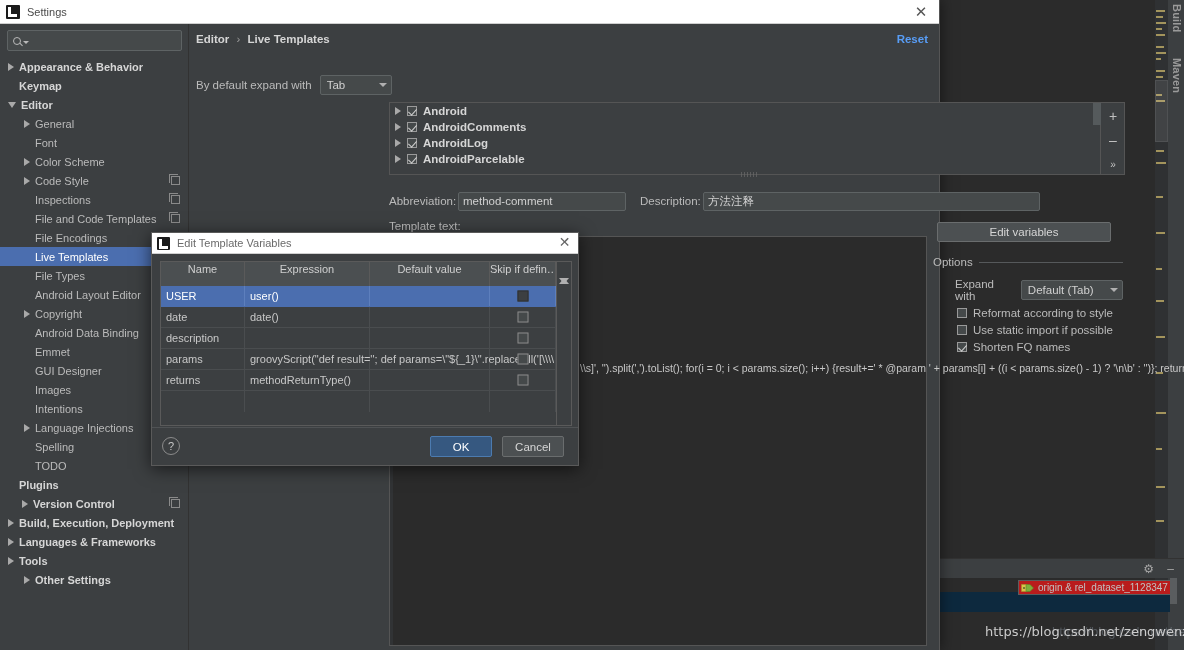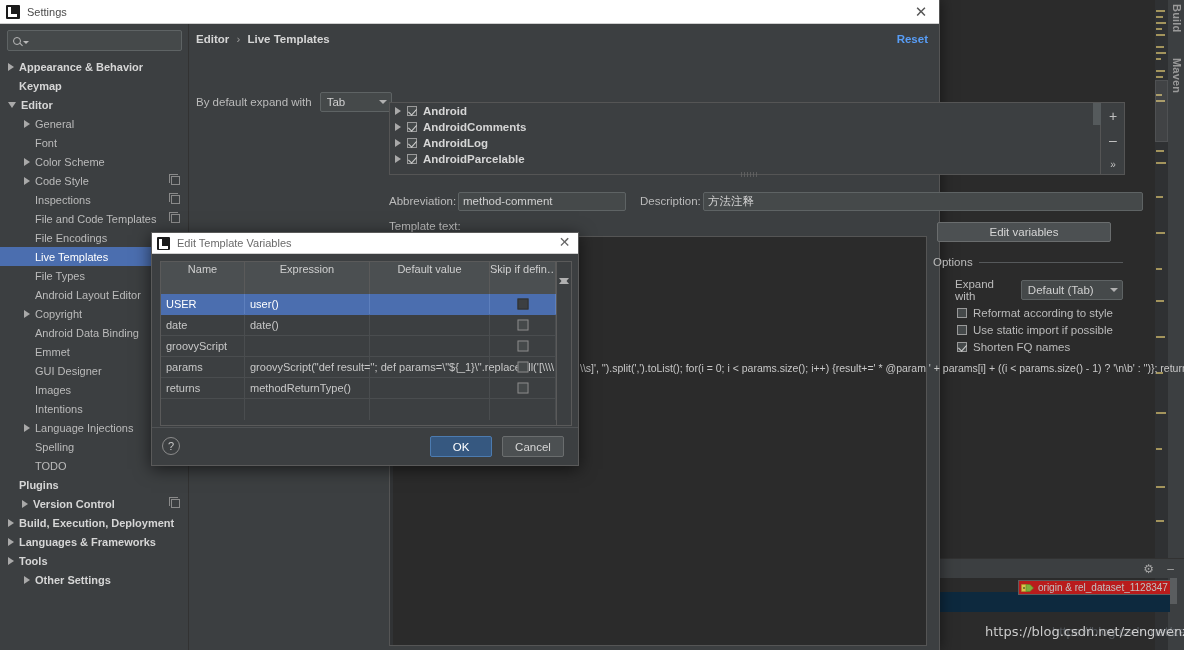--- a/index.html
+++ b/index.html
@@ -173,21 +173,21 @@
   .breadcrumb {
     position: absolute; left: 7px; top: 9px;
     font-size: 11.5px; font-weight: bold; color: #d6d6d6;
   }
   .breadcrumb .sep { color: #9a9a9a; font-weight: normal; margin: 0 4px; }
   .reset-link {
     position: absolute; right: 11px; top: 9px;
     font-size: 11.5px; color: #589df6; cursor: pointer; font-weight: bold;
   }
   .expand-row {
-    position: absolute; left: 7px; top: 68px; display: flex; align-items: center;
+    position: absolute; left: 7px; top: 51px; display: flex; align-items: center;
   }
   .expand-row .lbl { font-size: 11.5px; color: #bbbbbb; margin-right: 8px; }
   .combo {
     height: 20px; min-width: 72px; background: #45494a;
     border: 1px solid #5e6364; border-radius: 2px;
     display: flex; align-items: center; justify-content: space-between;
     padding: 0 4px 0 6px; font-size: 11.5px; color: #d0d0d0; cursor: pointer;
   }
   .combo .cv { white-space: nowrap; }
   .caret {
@@ -281,21 +281,21 @@
   .etv-title .t { font-size: 11px; color: #6a6a6a; margin-left: 7px; }
   .etv-close {
     position: absolute; right: 6px; top: 2px; width: 15px; height: 15px;
     text-align: center; font-size: 14px; line-height: 15px; color: #666; cursor: pointer;
   }
   .etv-table-wrap {
     position: absolute; left: 8px; top: 28px; width: 412px; height: 165px;
     border: 1px solid #5a5a5a; background: #3c3f41; display: flex;
   }
   .etv-table { width: 395px; }
-  .etv-head { display: flex; height: 32px; background: #4b4f51; }
+  .etv-head { display: flex; height: 24px; background: #4b4f51; }
   .etv-head div {
     font-size: 11px; color: #cfcfcf; text-align: center; line-height: 15px;
     border-right: 1px solid #5a5a5a; overflow: hidden; white-space: nowrap;
   }
   .etv-row { display: flex; height: 21px; border-bottom: 1px solid #4a4d4f; }
   .etv-row > div {
     font-size: 11px; color: #c8c8c8; line-height: 20px;
     border-right: 1px solid #4a4d4f; padding-left: 5px;
     overflow: hidden; white-space: nowrap;
   }
@@ -600,21 +600,21 @@
           <span class="side-btn" style="top:2px;">+</span>
           <span class="side-btn" style="top:26px;">–</span>
           <span class="side-btn" style="top:50px;font-size:10px;">»</span>
         </div>
         <div class="resize-dots"></div>
 
         <div class="field-row">
           <span class="flabel" style="position:absolute;left:0;top:3px;">Abbreviation:</span>
           <span class="tinput" style="position:absolute;left:69px;top:0;width:168px;display:block;">method-comment</span>
           <span class="flabel" style="position:absolute;left:251px;top:3px;">Description:</span>
-          <span class="tinput" style="position:absolute;left:314px;top:0;width:440px;display:block;">方法注释</span>
+          <span class="tinput" style="position:absolute;left:314px;top:0;width:337px;display:block;">方法注释</span>
         </div>
 
         <div class="tt-label">Template text:</div>
         <div class="tpl-text">
           <div class="gutter"></div>
           <div class="ln">/**</div>
         </div>
 
         <div class="edit-vars-btn">Edit variables</div>
 
@@ -678,21 +678,21 @@
             </div>
             <div class="etv-row">
               <div class="c-name">date</div>
               <div class="c-expr">date()</div>
               <div class="c-def"></div>
               <div class="c-skip">
                 <span class="skip-box"></span>
               </div>
             </div>
             <div class="etv-row">
-              <div class="c-name">groovyScript</div>
+              <div class="c-name">description</div>
               <div class="c-expr"></div>
               <div class="c-def"></div>
               <div class="c-skip">
                 <span class="skip-box"></span>
               </div>
             </div>
             <div class="etv-row">
               <div class="c-name">params</div>
               <div class="c-expr" style="overflow: visible; width: 0px; flex: 0 0 125px; position: relative;">
                 <span style="position: absolute; white-space: nowrap;">groovyScript("def result=''; def params=\"${_1}\".replaceAll('[\\\\[|\\\\]|\\\\s]', '').split(',').toList(); for(i = 0; i &lt; params.size(); i++) {result+=' * @param ' + params[i] + ((i &lt; params.size() - 1) ? '\\n\\b' : '')}; return r</span>

